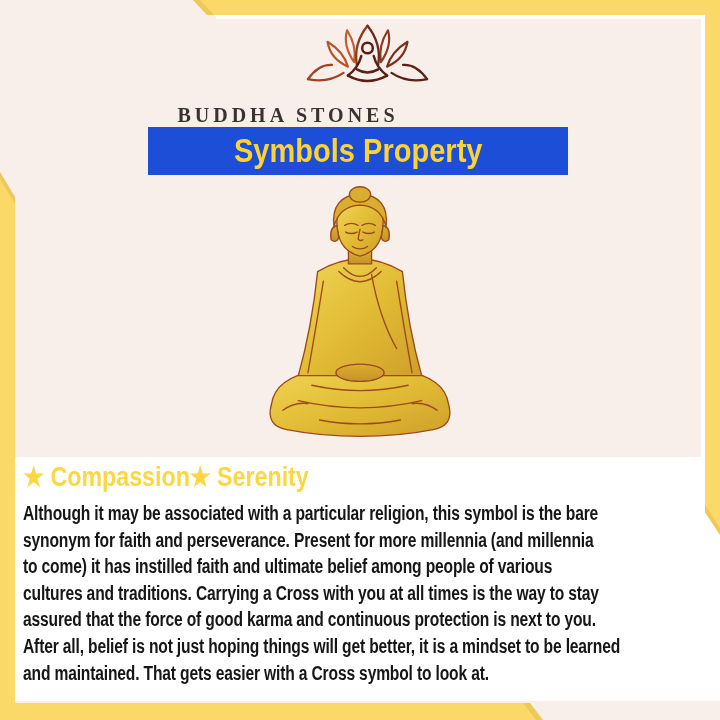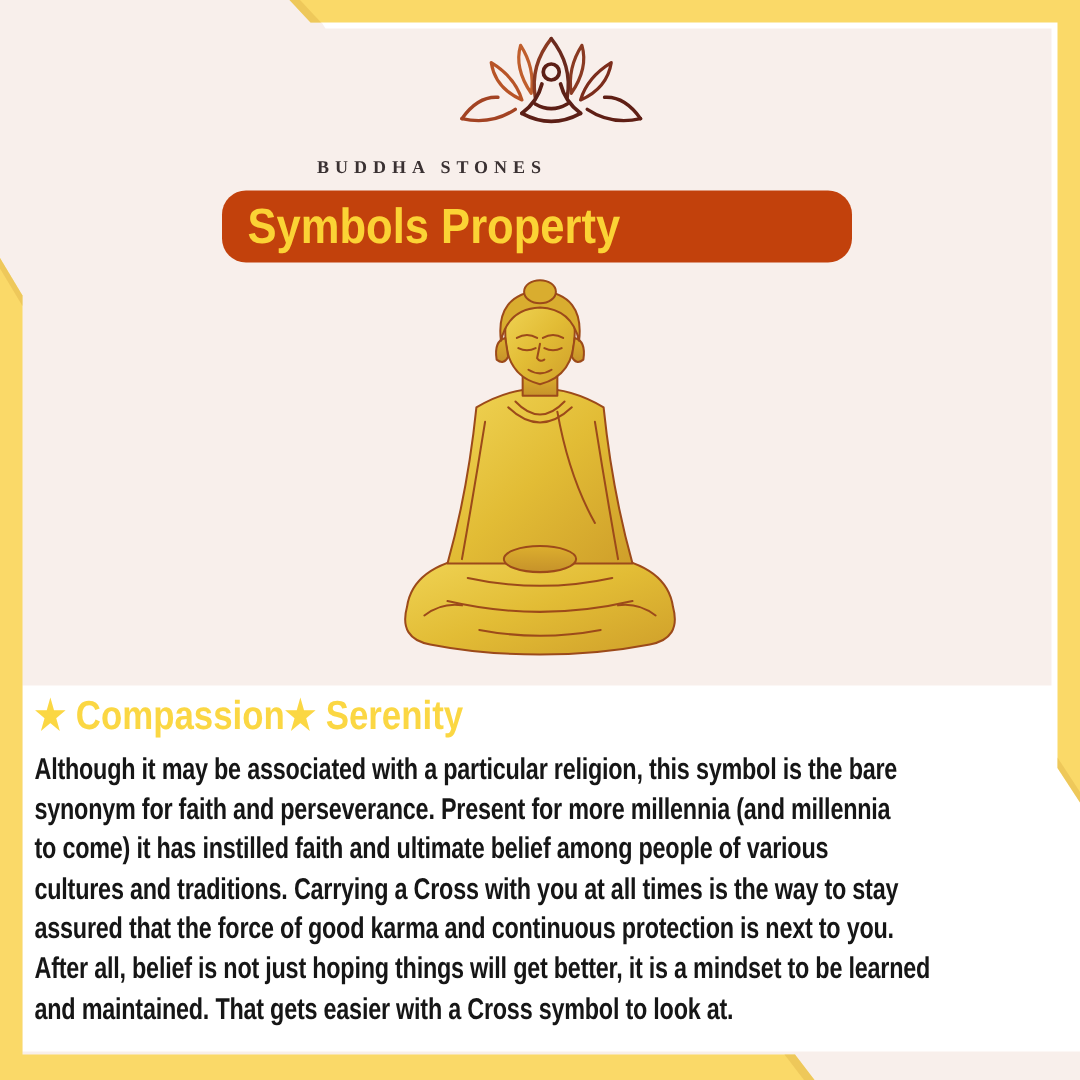--- a/index.html
+++ b/index.html
@@ -11,28 +11,28 @@
     font-family:"Liberation Sans", sans-serif;
   }
   
   .frame-svg{position:absolute;left:0;top:0;width:720px;height:720px;pointer-events:none;z-index:30;}
   
   .logo-svg{position:absolute;left:295px;top:24px;width:145px;height:80px;z-index:5;}
   .logo-text{
     position:absolute;left:0;top:104px;width:576px;
     text-align:center;
     font-family:"Liberation Serif", serif;
-    font-size:12px;font-weight:600;letter-spacing:4px;
+    font-size:20px;font-weight:600;letter-spacing:4px;
     color:#3a3132;z-index:5;
   }
   
   .title-banner{
     position:absolute;left:148px;top:127px;width:420px;height:48px;
-    background:#c2410c;z-index:5;
-    display:flex;align-items:center;justify-content:flex-start;border-radius:16px;
+    background:#1d4ed8;z-index:5;
+    display:flex;align-items:center;justify-content:center;
   }
   .title-banner span{
     display:inline-block;
     font-size:33px;font-weight:bold;color:#fbd335;
     transform:scaleX(0.88);transform-origin:center;
     white-space:nowrap;
   }
   
   .buddha-svg{position:absolute;left:254px;top:182px;width:212px;height:262px;z-index:5;}
   

